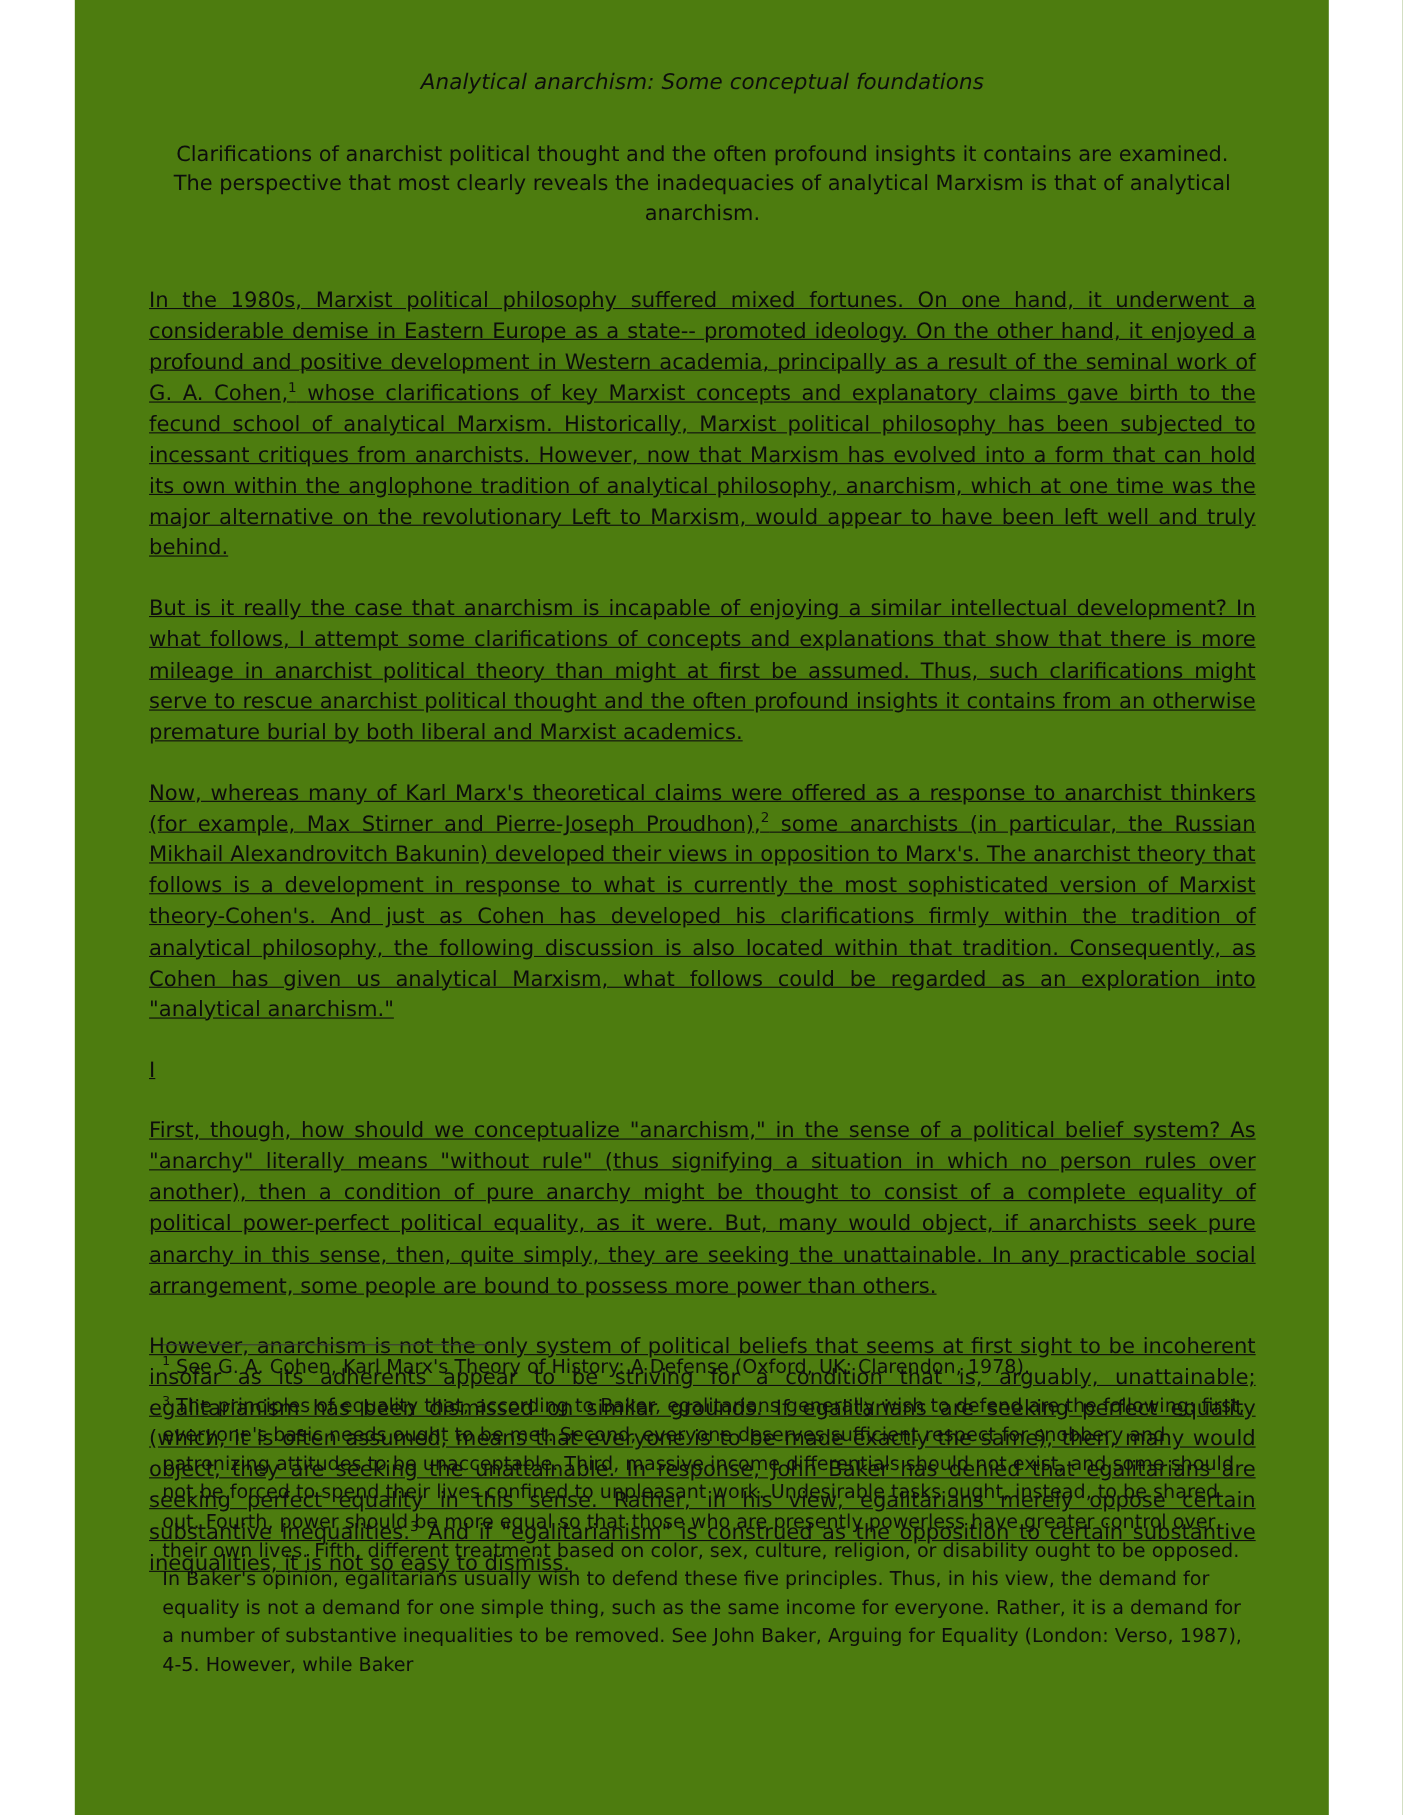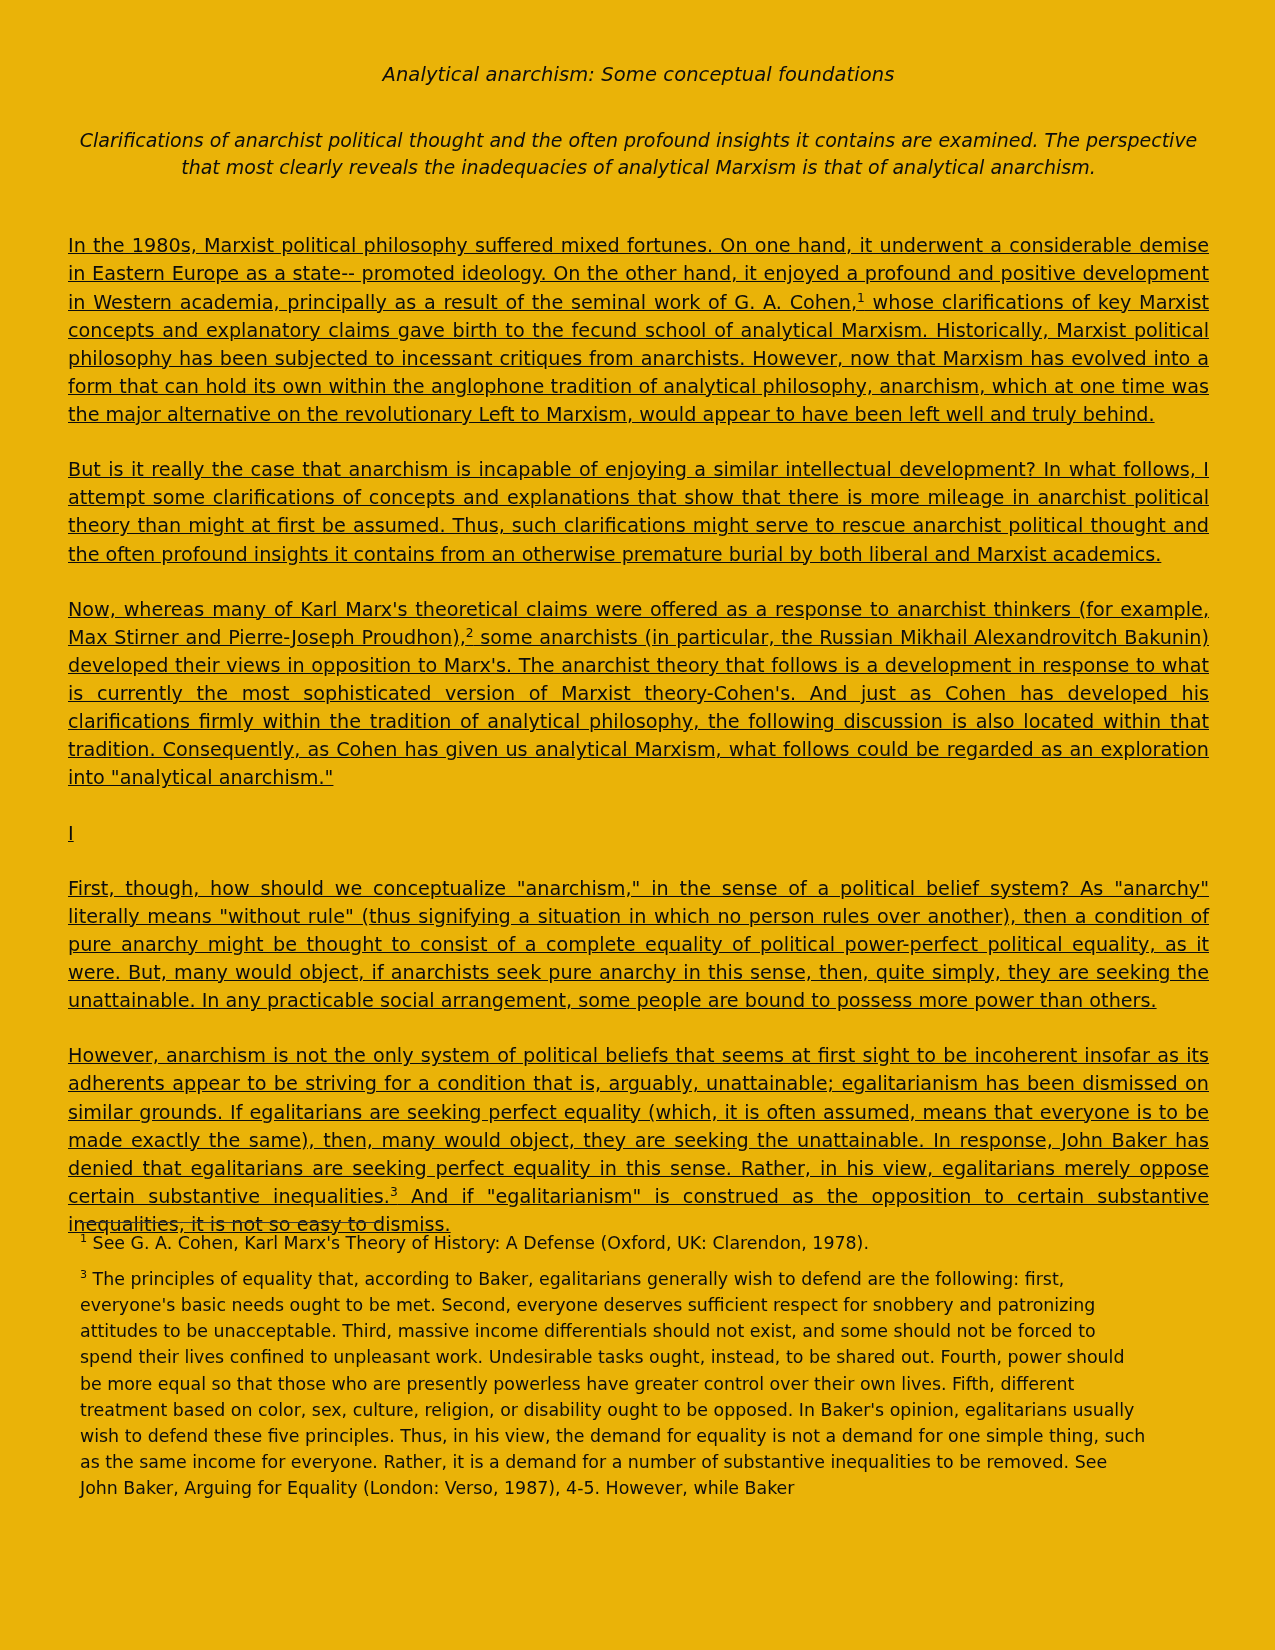--- a/index.html
+++ b/index.html
@@ -6,24 +6,24 @@
     margin: 0;
     padding: 0;
     background: #ffffff;
   }
   body {
     font-family: "DejaVu Sans", sans-serif;
     color: #0d0d0d;
   }
   .page {
     position: relative;
-    width: 1275px;
+    width: 1140px;
     height: 1650px;
     margin: 0 auto;
-    background: #eab308;
+    background: #4d7c0f;
     box-sizing: border-box;
     padding: 62px 66px 0 68px;
     overflow: hidden;
   }
 
   
   .doc-title {
     text-align: center;
     font-style: italic;
     font-size: 19.5px;
@@ -43,21 +43,20 @@
   .journal-line {
     text-align: center;
     font-size: 19.5px;
     margin: 39px 0 0 0;
   }
   .journal-line .jt {
     font-style: italic;
   }
   .abstract {
     text-align: center;
-    font-style: italic;
     font-size: 19px;
     line-height: 1.42;
     margin: 39px 0 0 0;
     padding: 0 6px;
   }
 
   
   .body-block {
     margin-top: 51px;
     text-decoration: underline;

